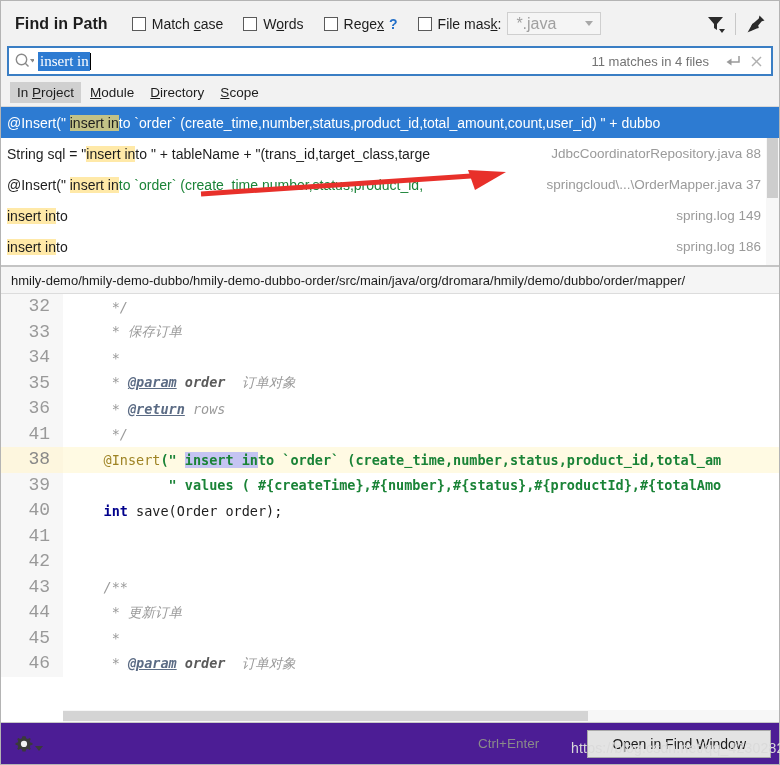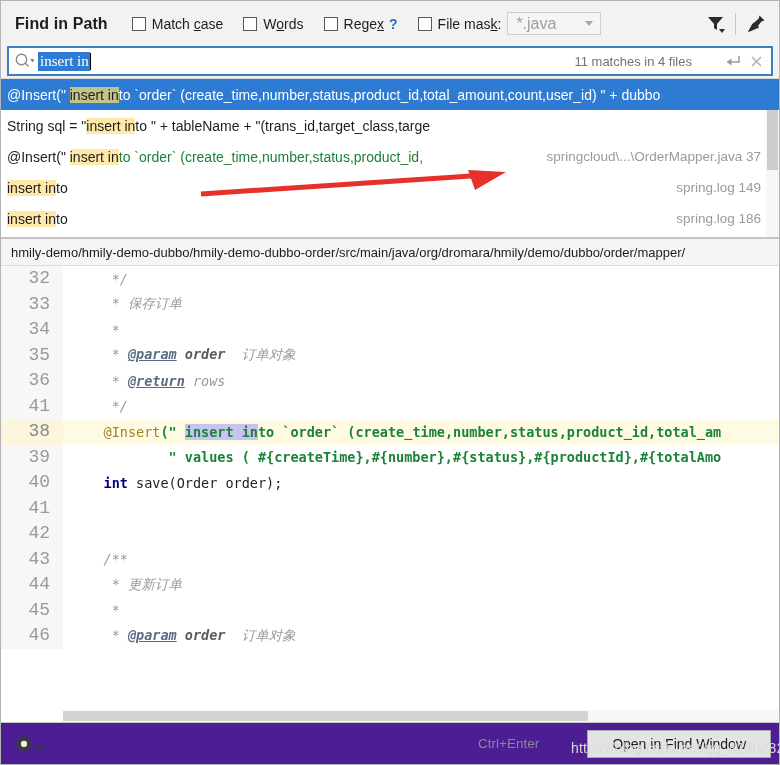--- a/index.html
+++ b/index.html
@@ -124,21 +124,21 @@
   }
   .caret-bar {
     width: 1px;
     height: 17px;
     background: #000;
   }
   .search-grow { flex: 1; }
   .match-count {
     font-size: 13px;
     color: #737373;
-    margin-right: 29px;
+    margin-right: 12px;
     white-space: nowrap;
   }
   .sf-icon {
     width: 22px; height: 22px;
     display: flex; align-items: center; justify-content: center;
     margin-left: 1px;
   }
 
   
   .tabs {
@@ -408,29 +408,36 @@
       </span>
       <span class="sf-icon">
         <svg width="15" height="15" viewBox="0 0 15 15">
           <line x1="3" y1="3" x2="12" y2="12" stroke="#b0b0b0" stroke-width="1.4"></line>
           <line x1="12" y1="3" x2="3" y2="12" stroke="#b0b0b0" stroke-width="1.4"></line>
         </svg>
       </span>
     </div>
   </div>
 
+  <div class="tabs">
+    <div class="tab active"><span>In </span><u>P</u><span>roject</span></div>
+    <div class="tab"><span></span><u>M</u><span>odule</span></div>
+    <div class="tab"><span></span><u>D</u><span>irectory</span></div>
+    <div class="tab"><span></span><u>S</u><span>cope</span></div>
+  </div>
 
   <div class="results" id="results-list">
     <div class="row sel">
         <span class="row-main"><span class="c-plain">@Insert(" </span><span class="hl">insert in</span><span class="c-plain">to `order` (create_time,number,status,product_id,total_amount,count,user_id) " + dubbo</span></span>
         <span class="row-grow"></span>
       </div>
       <div class="row">
         <span class="row-main"><span class="c-plain">String sql = "</span><span class="hl">insert in</span><span class="c-plain">to " + tableName + "(trans_id,target_class,targe</span></span>
         <span class="row-grow"></span>
+        <span class="row-file">JdbcCoordinatorRepository.java 88</span>
       </div>
       <div class="row">
         <span class="row-main"><span class="c-plain">@Insert(" </span><span class="hl">insert in</span><span class="c-green">to `order` (create_time,number,status,product_id,</span></span>
         <span class="row-grow"></span>
         <span class="row-file">springcloud\...\OrderMapper.java 37</span>
       </div>
       <div class="row">
         <span class="row-main"><span class="hl">insert in</span><span class="c-plain">to</span></span>
         <span class="row-grow"></span>
         <span class="row-file">spring.log 149</span>

